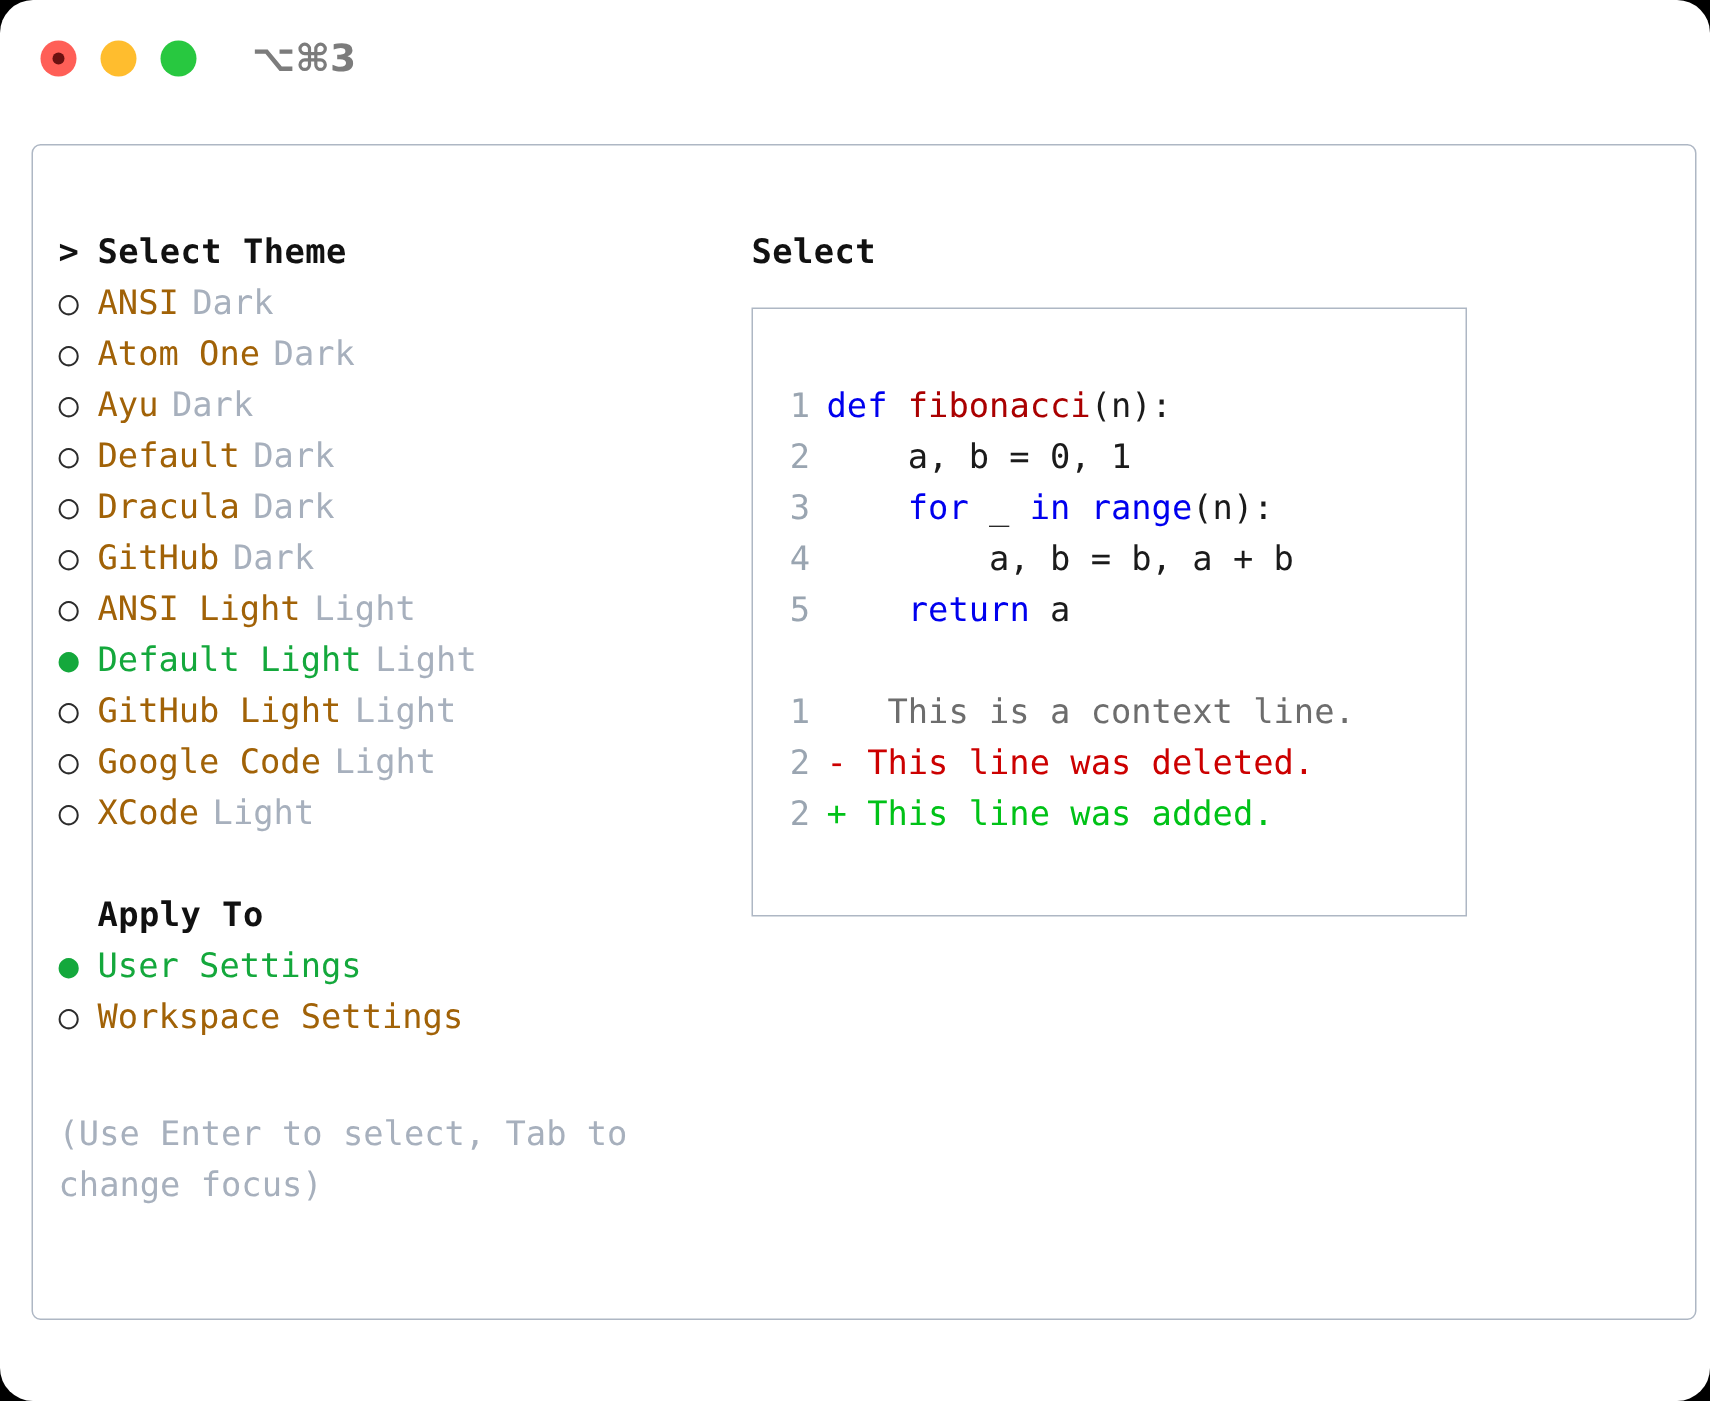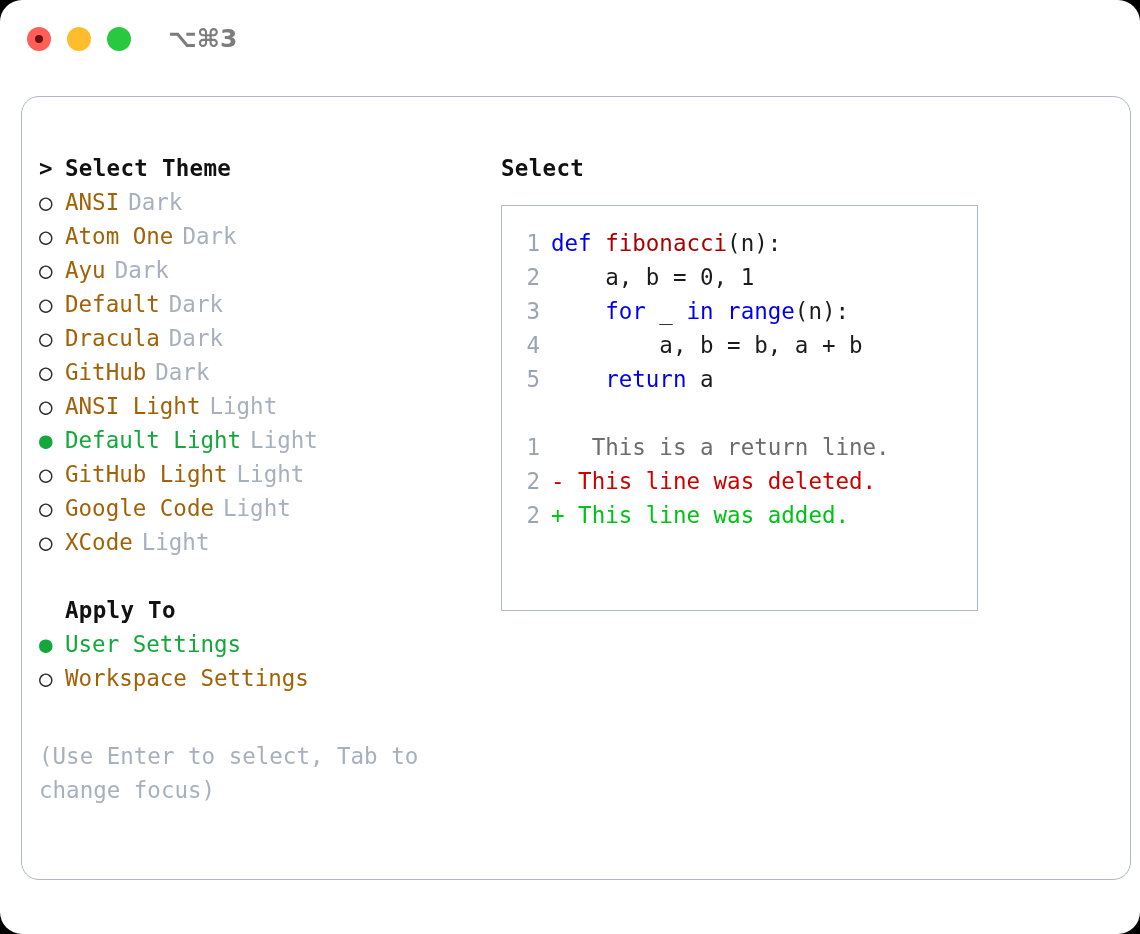--- a/index.html
+++ b/index.html
@@ -63,21 +63,21 @@
   }
 
   
   #panel {
     position: absolute;
     left: 21px;
     top: 96px;
     width: 1110px;
     height: 784px;
     border: 1.6px solid #aeb7c4;
-    border-radius: 18px;
+    border-radius: 6px;
     box-sizing: border-box;
     background: #ffffff;
   }
 
   
   #left-col {
     position: absolute;
     left: 17px;
     top: 54px;
     width: 440px;
@@ -136,21 +136,21 @@
     width: 477px;
     height: 406px;
     border: 1.6px solid #aeb7c4;
     box-sizing: border-box;
     background: #ffffff;
     position: relative;
   }
   #code {
     position: absolute;
     left: 12px;
-    top: 20px;
+    top: 48px;
     font-size: 22.5px;
     line-height: 34px;
   }
   .cline { white-space: pre; height: 34px; }
   .ln {
     display: inline-block;
     width: 26px;
     text-align: right;
     color: #9aa5b1;
     margin-right: 11px;
@@ -216,21 +216,21 @@
     <div id="right-col">
       <div id="preview-title">Select</div>
       <div id="preview-box">
         <div id="code">
             <div class="cline"><span class="ln">1</span><span class="kw">def </span><span class="fn">fibonacci</span><span class="pl">(n):</span></div>
             <div class="cline"><span class="ln">2</span><span class="pl">    a, b = 0, 1</span></div>
             <div class="cline"><span class="ln">3</span><span class="pl">    </span><span class="kw">for</span><span class="pl"> _ </span><span class="kw">in</span><span class="pl"> </span><span class="kw">range</span><span class="pl">(n):</span></div>
             <div class="cline"><span class="ln">4</span><span class="pl">        a, b = b, a + b</span></div>
             <div class="cline"><span class="ln">5</span><span class="pl">    </span><span class="kw">return</span><span class="pl"> a</span></div>
             <div class="gap"></div>
-            <div class="cline"><span class="ln">1</span><span class="ctx"> </span><span class="ctx">  This is a return line.</span></div>
+            <div class="cline"><span class="ln">1</span><span class="ctx"> </span><span class="ctx">  This is a context line.</span></div>
             <div class="cline"><span class="ln">2</span><span class="del">-</span><span class="del"> This line was deleted.</span></div>
             <div class="cline"><span class="ln">2</span><span class="add">+</span><span class="add"> This line was added.</span></div>
           </div>
       </div>
     </div>
 
   </div>
 </div>
 
 </body></html>

